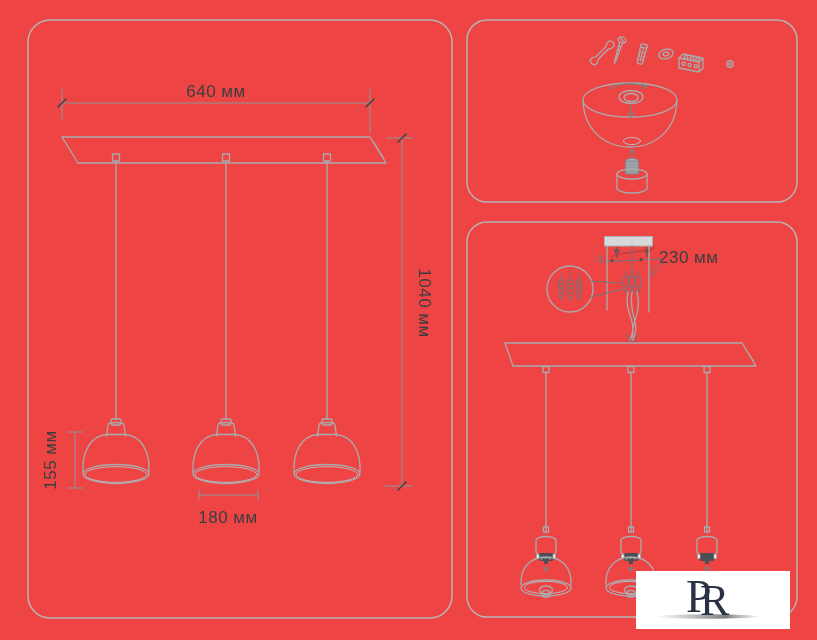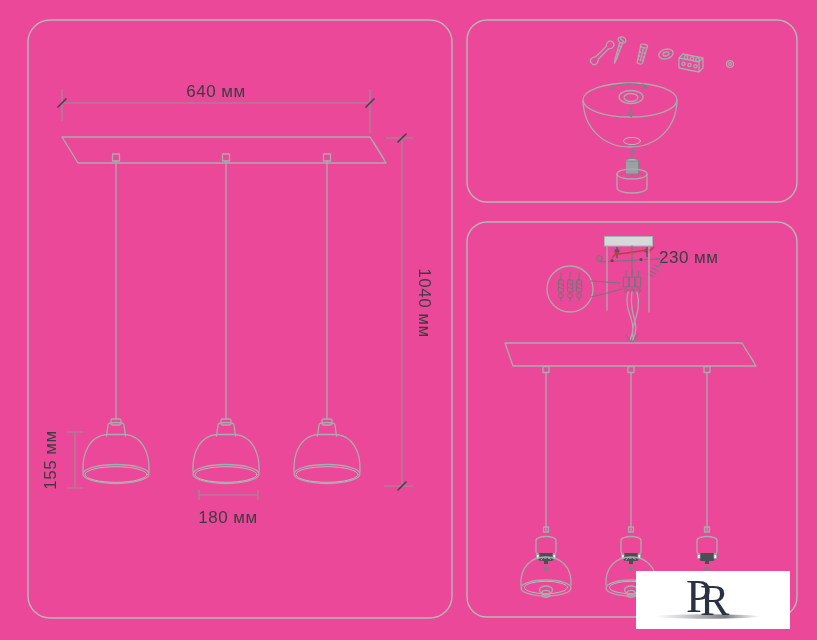--- a/index.html
+++ b/index.html
@@ -1,16 +1,16 @@
 <!DOCTYPE html>
 <html><head>
 <meta charset="utf-8">
 <style>
   html,body{margin:0;padding:0;background:#ffffff;}
-  .stage{position:relative;width:817px;height:640px;background:#ec4899;overflow:hidden;
+  .stage{position:relative;width:817px;height:640px;background:#ef4444;overflow:hidden;
          font-family:"Liberation Sans","DejaVu Sans",sans-serif;}
   svg{position:absolute;left:0;top:0;}
   .ln   {stroke:#a7acaf;stroke-width:1.3;fill:none;stroke-linecap:round;stroke-linejoin:round;}
   .lnT  {stroke:#b6babd;stroke-width:1;fill:none;stroke-linecap:round;}
   .lnD  {stroke:#70757a;stroke-width:1;fill:none;stroke-linecap:round;stroke-linejoin:round;}
   .panel{stroke:#b5b8bb;stroke-width:1.4;fill:none;}
   .dim  {stroke:#8f9498;stroke-width:1.1;fill:none;}
   .tick {stroke:#3f4347;stroke-width:1.6;fill:none;stroke-linecap:round;}
   .red  {stroke:#b5423e;stroke-width:1.3;fill:none;stroke-linecap:round;}
   .darkfill{fill:#4b4e52;stroke:none;}

